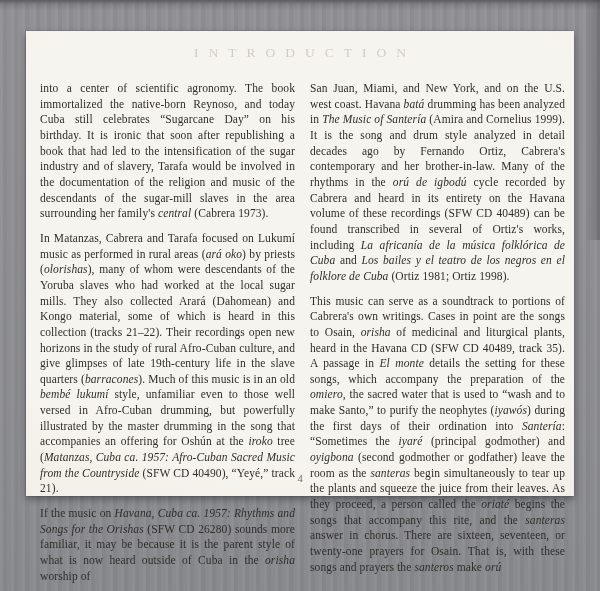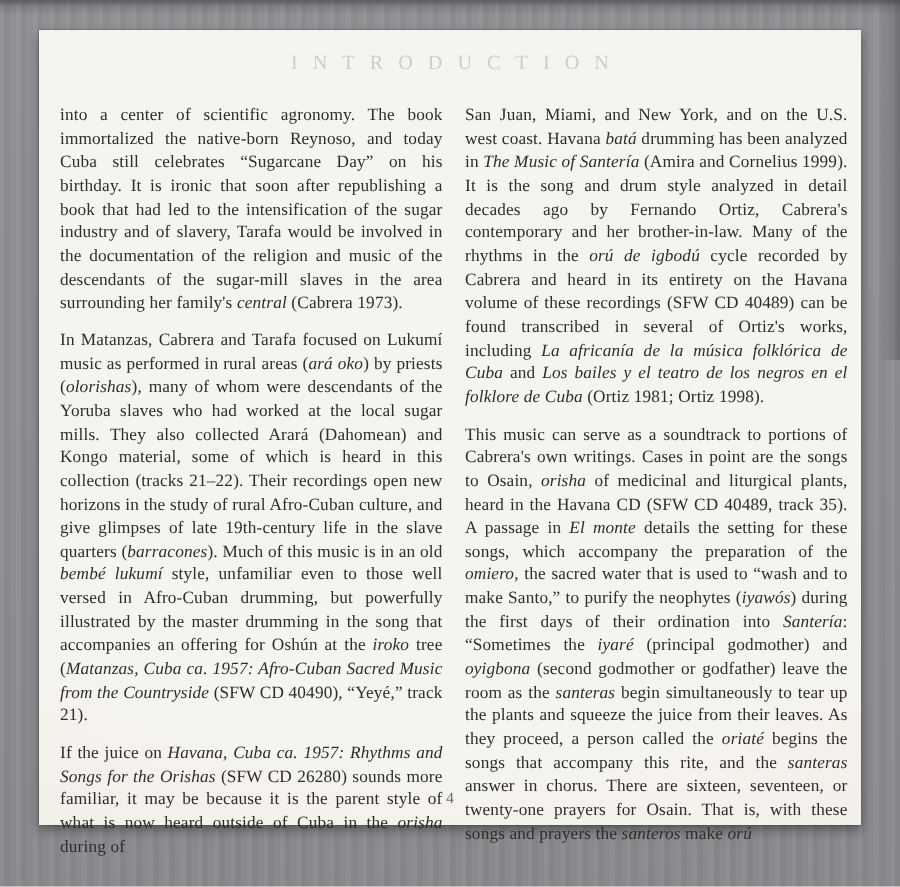--- a/index.html
+++ b/index.html
@@ -24,22 +24,22 @@
     position: absolute; left: 0; top: 0; right: 0; height: 4px;
     background: linear-gradient(180deg, #5e5e62, rgba(94,94,98,0));
   }
   .photo::after {
     content: "";
     position: absolute; right: 0; top: 0; width: 14px; height: 240px;
     background: linear-gradient(270deg, rgba(60,60,64,0.35), rgba(60,60,64,0));
   }
   .paper {
     position: absolute;
-    left: 26px; top: 20px;
-    width: 548px; height: 530px;
+    left: 26px; top: 31px;
+    width: 548px; height: 465px;
     background:
       radial-gradient(ellipse 120% 90% at 50% 42%,
         var(--paper, #f6f4ee) 55%, #efece4 92%, #e9e6dd 100%);
     box-shadow: 0 3px 7px rgba(0,0,0,0.38), 0 0 1px rgba(0,0,0,0.4);
   }
   .running-head {
     position: absolute;
     top: 14px; left: 0; right: 0;
     text-align: center;
     font-size: 13.5px;
@@ -77,21 +77,21 @@
 </head>
 <body>
 
 <div class="photo">
   <div class="paper">
     <div class="running-head">INTRODUCTION</div>
     <div class="columns">
       <div class="col">
         <p><span>into a center of scientific agronomy. The book immortalized the native-born Reynoso, and today Cuba still celebrates “Sugarcane Day” on his birthday. It is ironic that soon after republishing a book that had led to the intensification of the sugar industry and of slavery, Tarafa would be involved in the documentation of the religion and music of the descendants of the sugar-mill slaves in the area surrounding her family's </span><i>central</i><span> (Cabrera 1973).</span></p>
         <p><span>In Matanzas, Cabrera and Tarafa focused on Lukumí music as performed in rural areas (</span><i>ará oko</i><span>) by priests (</span><i>olorishas</i><span>), many of whom were descendants of the Yoruba slaves who had worked at the local sugar mills. They also collected Arará (Dahomean) and Kongo material, some of which is heard in this collection (tracks 21–22). Their recordings open new horizons in the study of rural Afro-Cuban culture, and give glimpses of late 19th-century life in the slave quarters (</span><i>barracones</i><span>). Much of this music is in an old </span><i>bembé lukumí</i><span> style, unfamiliar even to those well versed in Afro-Cuban drumming, but powerfully illustrated by the master drumming in the song that accompanies an offering for Oshún at the </span><i>iroko</i><span> tree (</span><i>Matanzas, Cuba ca. 1957: Afro-Cuban Sacred Music from the Countryside</i><span> (SFW CD 40490), “Yeyé,” track 21).</span></p>
-        <p><span>If the juice on </span><i>Havana, Cuba ca. 1957: Rhythms and Songs for the Orishas</i><span> (SFW CD 26280) sounds more familiar, it may be because it is the parent style of what is now heard outside of Cuba in the </span><i>orisha</i><span> during of</span></p>
+        <p><span>If the music on </span><i>Havana, Cuba ca. 1957: Rhythms and Songs for the Orishas</i><span> (SFW CD 26280) sounds more familiar, it may be because it is the parent style of what is now heard outside of Cuba in the </span><i>orisha</i><span> worship of</span></p>
       </div>
       <div class="col">
         <p><span>San Juan, Miami, and New York, and on the U.S. west coast. Havana </span><i>batá</i><span> drumming has been analyzed in </span><i>The Music of Santería</i><span> (Amira and Cornelius 1999). It is the song and drum style analyzed in detail decades ago by Fernando Ortiz, Cabrera's contemporary and her brother-in-law. Many of the rhythms in the </span><i>orú de igbodú</i><span> cycle recorded by Cabrera and heard in its entirety on the Havana volume of these recordings (SFW CD 40489) can be found transcribed in several of Ortiz's works, including </span><i>La africanía de la música folklórica de Cuba</i><span> and </span><i>Los bailes y el teatro de los negros en el folklore de Cuba</i><span> (Ortiz 1981; Ortiz 1998).</span></p>
         <p><span>This music can serve as a soundtrack to portions of Cabrera's own writings. Cases in point are the songs to Osain, </span><i>orisha</i><span> of medicinal and liturgical plants, heard in the Havana CD (SFW CD 40489, track 35). A passage in </span><i>El monte</i><span> details the setting for these songs, which accompany the preparation of the </span><i>omiero</i><span>, the sacred water that is used to “wash and to make Santo,” to purify the neophytes (</span><i>iyawós</i><span>) during the first days of their ordination into </span><i>Santería</i><span>: “Sometimes the </span><i>iyaré</i><span> (principal godmother) and </span><i>oyigbona</i><span> (second godmother or godfather) leave the room as the </span><i>santeras</i><span> begin simultaneously to tear up the plants and squeeze the juice from their leaves. As they proceed, a person called the </span><i>oriaté</i><span> begins the songs that accompany this rite, and the </span><i>santeras</i><span> answer in chorus. There are sixteen, seventeen, or twenty-one prayers for Osain. That is, with these songs and prayers the </span><i>santeros</i><span> make </span><i>orú</i><span></span></p>
       </div>
     </div>
     <div class="folio">4</div>
   </div>
 </div>
 

